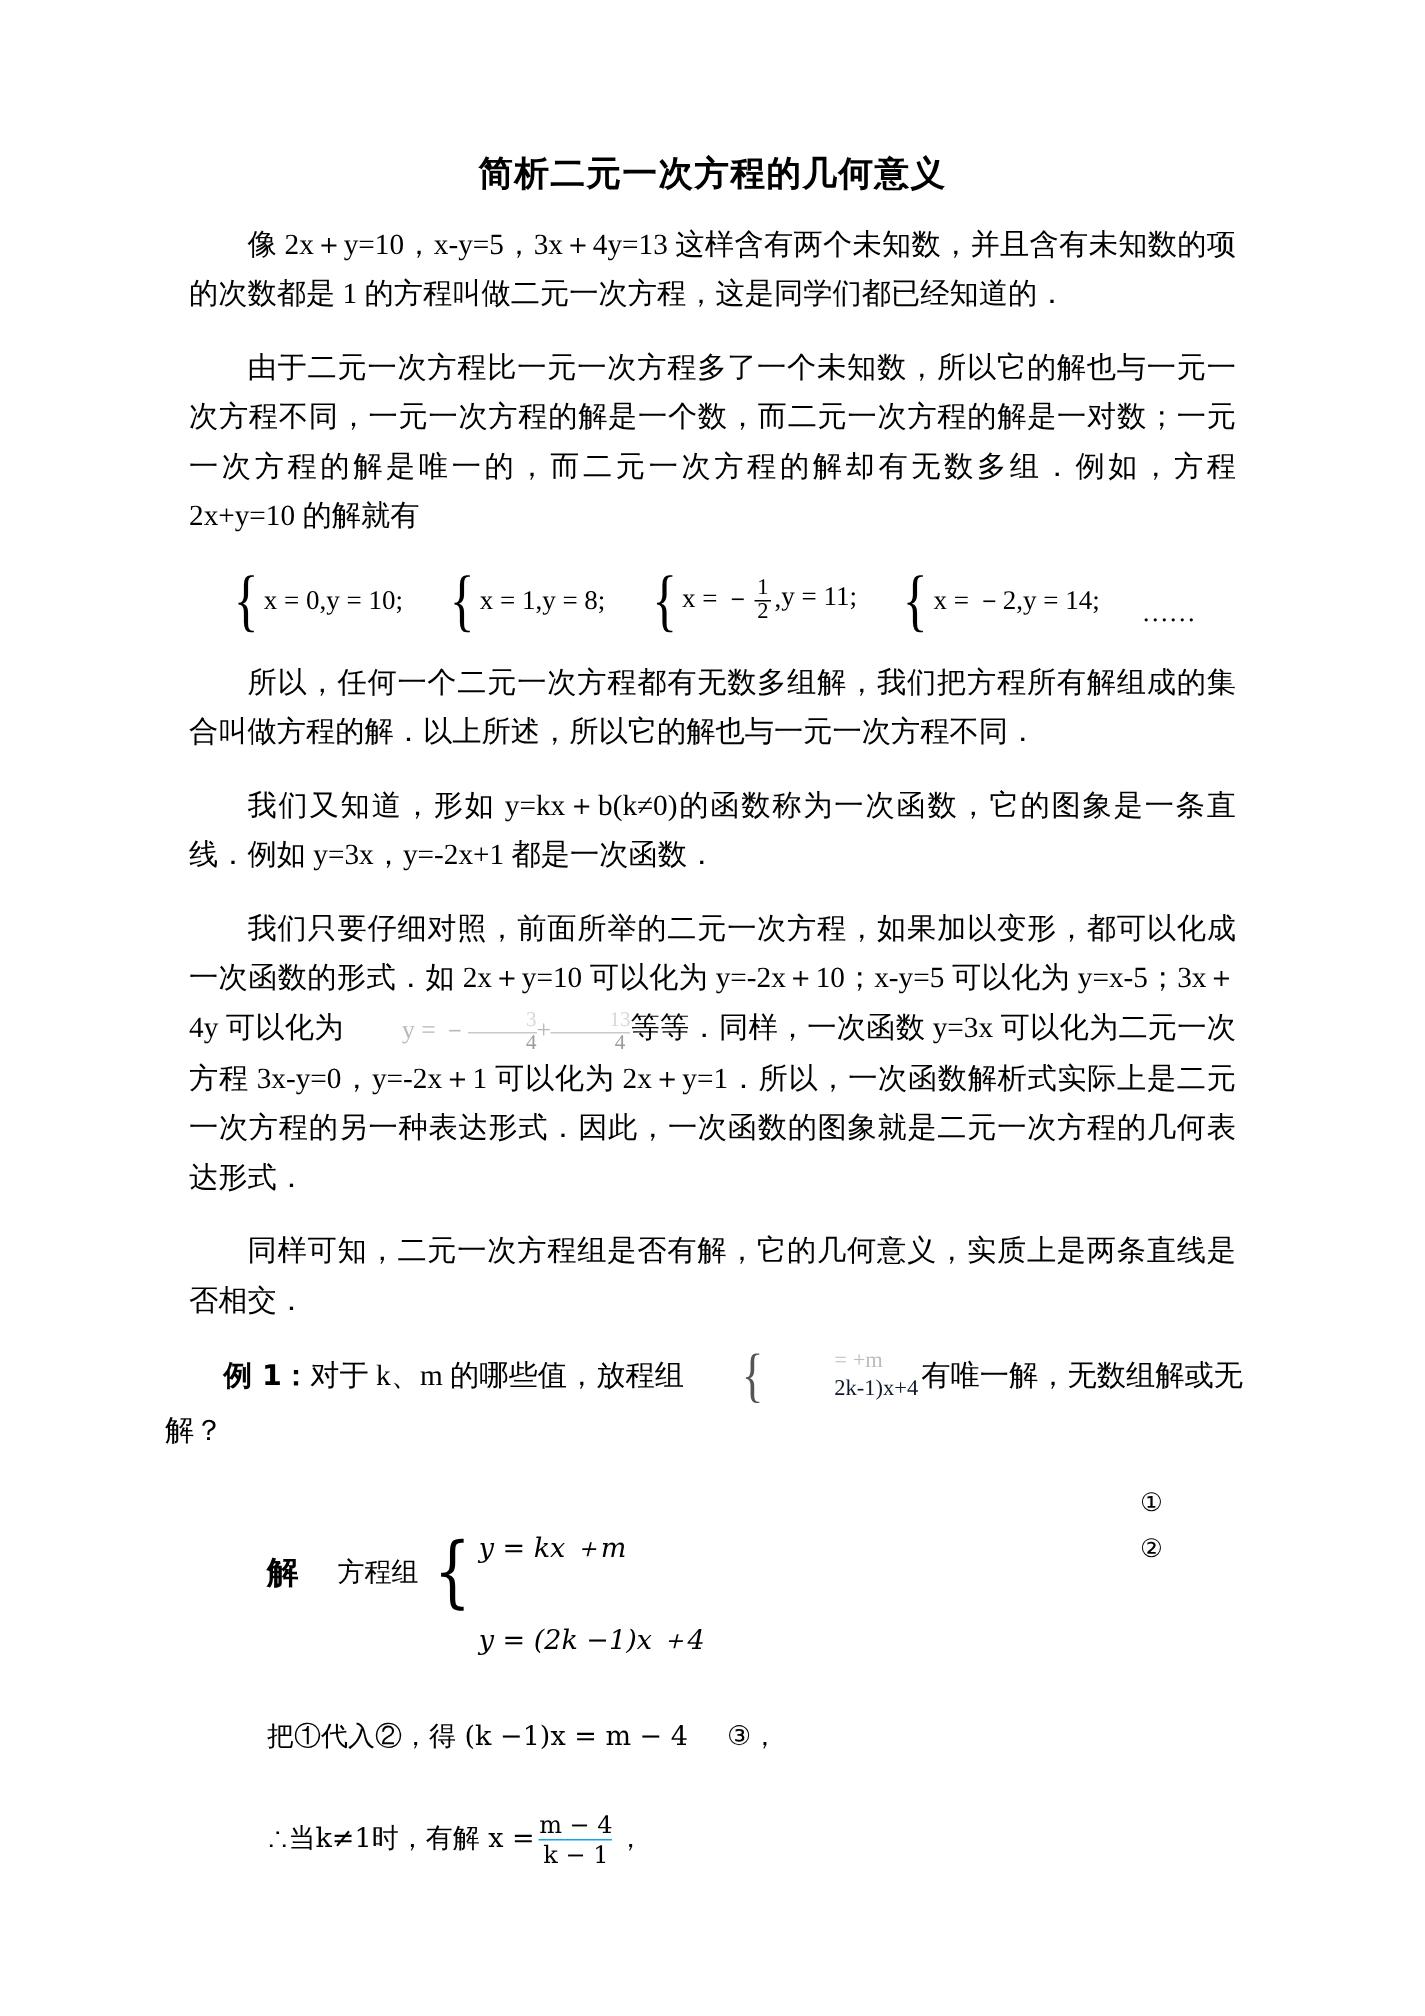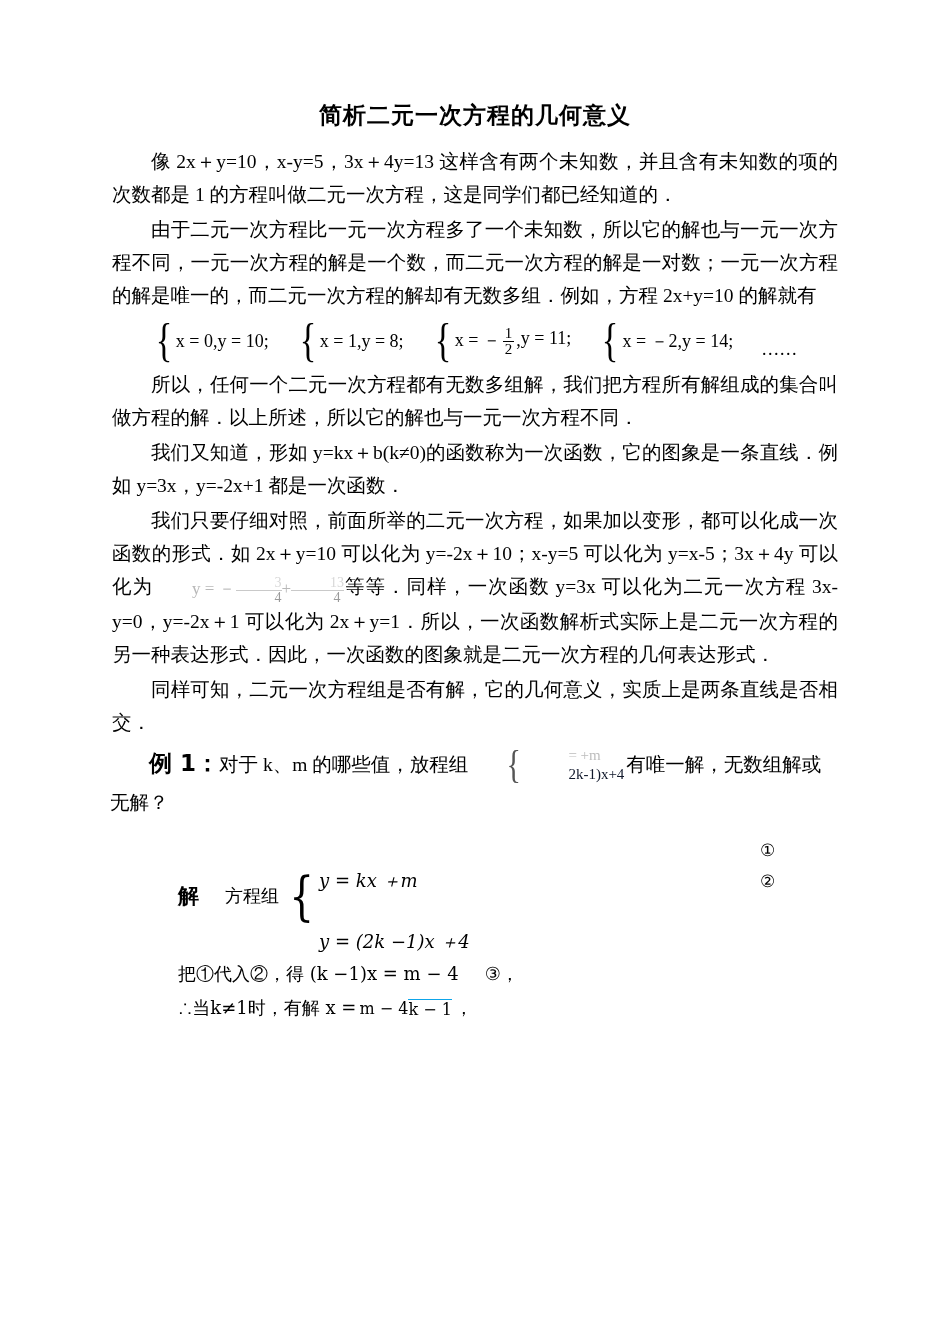--- a/index.html
+++ b/index.html
@@ -26,21 +26,21 @@
     text-align: center;
     font-weight: bold;
     font-size: 23px;
     letter-spacing: 1px;
     margin: 0 0 14px 0;
     font-family: "DejaVu Sans", sans-serif;
   }
   p.para {
     font-size: 19.5px;
     line-height: 33px;
-    margin: 2px;
+    margin: 16px;
     text-align: justify;
     text-indent: 2em;
   }
   
   .systems-row {
     display: flex;
     align-items: center;
     justify-content: center;
     gap: 28px;
     margin: 6px 0 4px 0;
@@ -105,21 +105,21 @@
   .example-line {
     font-size: 19.5px;
     line-height: 33px;
     text-indent: 2em;
     margin: 8px 0 0 0;
     position: relative;
   }
   .ex-label {
     font-weight: bold;
     font-family: "DejaVu Sans", sans-serif;
-    font-size: 23px;
+    font-size: 19px;
   }
   .mini-sys {
     display: inline-flex;
     align-items: center;
     vertical-align: middle;
     transform: translateY(-2px);
     margin: 0 2px;
   }
   .mini-sys .brace {
     font-size: 40px;
@@ -174,25 +174,27 @@
     line-height: 31px;
     font-size: 17px;
     position: absolute;
     left: 582px;
     top: 0;
   }
   .sol-line {
     margin-left: 68px;
     font-size: 18px;
     line-height: 34px;
+    margin-top: 32px;
   }
   .sol-line .sp { display: inline-block; width: 26px; }
   .ital { font-style: italic; margin-top: 30px; }
   .frac-s {
     display: inline-flex;
+    flex-direction: column;
     text-align: center;
     vertical-align: middle;
     font-size: 16px;
     line-height: 19px;
     margin: 0 3px;
   }
   .frac-s .den { border-top: 1px solid #0ea5e9; }
 </style>
 </head>
 <body>

